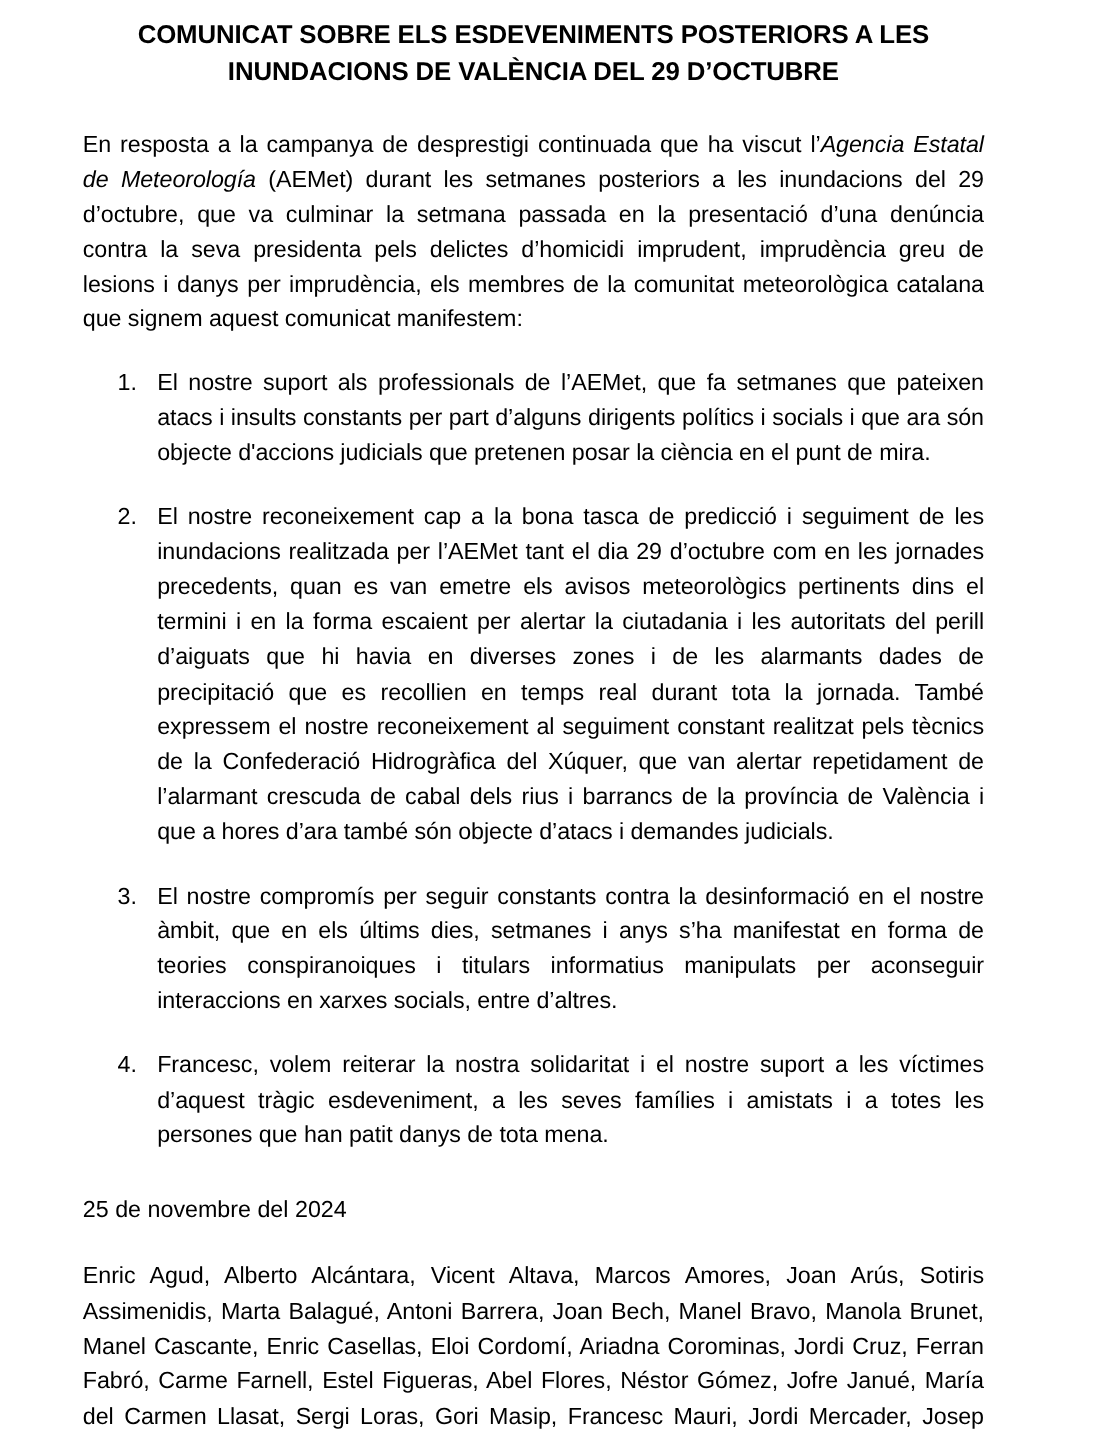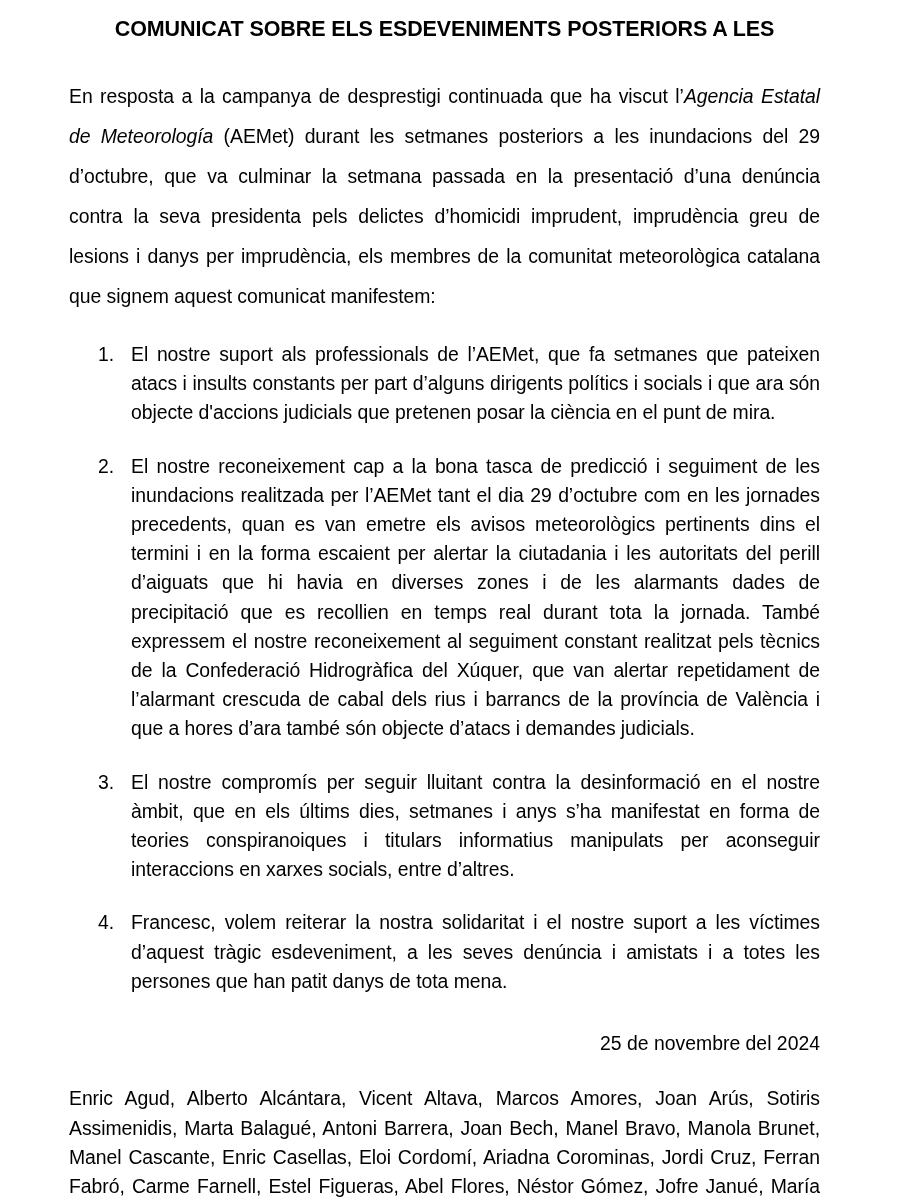--- a/index.html
+++ b/index.html
@@ -29,21 +29,21 @@
     font-size: 21.5px;
     line-height: 31px;
     letter-spacing: -0.1px;
     margin: 0 0 0 0;
     padding: 0 6px;
   }
   .intro {
     text-align: justify;
     text-justify: inter-word;
     font-size: 19.4px;
-    line-height: 40px;
+    line-height: 29px;
     margin: 31px 0 0 0;
     letter-spacing: -0.05px;
   }
   .intro em {
     font-style: italic;
   }
   ol.items {
     list-style: none;
     margin: 24px 0 0 0;
     padding: 0;
@@ -70,21 +70,21 @@
     text-align: left;
   }
   ol.items > li b,
   .intro b {
     font-weight: normal;
   }
   .date-line {
     font-size: 19.4px;
     line-height: 29.2px;
     margin: 33px 0 0 0;
-    text-align: right;
+    text-align: left;
   }
   .signatories {
     text-align: justify;
     text-justify: inter-word;
     font-size: 19.4px;
     line-height: 29.4px;
     margin: 26px 0 0 0;
     letter-spacing: -0.05px;
   }
   .signatories:after {
@@ -94,28 +94,29 @@
   }
 </style>
 </head>
 <body>
 
 <div class="page">
 
   <h1 class="doc-title">
     <span>COMUNICAT SOBRE ELS ESDEVENIMENTS POSTERIORS A LES</span>
     <br>
+    <span>INUNDACIONS DE VALÈNCIA DEL 29 D’OCTUBRE</span>
   </h1>
 
   <p class="intro"><span>En resposta a la campanya de desprestigi continuada que ha viscut l’</span><em>Agencia Estatal de Meteorología</em><span> (AEMet) durant les setmanes posteriors a les inundacions del 29 d’octubre, que va culminar la setmana passada en la presentació d’una denúncia contra la seva presidenta pels delictes d’homicidi imprudent, imprudència greu de lesions i danys per imprudència, els membres de la comunitat meteorològica catalana que signem aquest comunicat manifestem:</span></p>
 
   <ol class="items">
     <li><span class="num">1.</span><span>El nostre </span><b>suport als professionals de l’AEMet</b><span>, que fa setmanes que pateixen atacs i insults constants per part d’alguns dirigents polítics i socials i que ara són objecte d'accions judicials que pretenen posar la ciència en el punt de mira.</span><b></b><span></span></li>
     <li><span class="num">2.</span><span>El nostre </span><b>reconeixement cap a la bona tasca de predicció i seguiment de les inundacions realitzada per l’AEMet tant el dia 29 d’octubre com en les jornades precedents</b><span>, quan es van emetre els avisos meteorològics pertinents dins el termini i en la forma escaient per alertar la ciutadania i les autoritats del perill d’aiguats que hi havia en diverses zones i de les alarmants dades de precipitació que es recollien en temps real durant tota la jornada. També expressem el nostre </span><b>reconeixement al seguiment constant realitzat pels tècnics de la Confederació Hidrogràfica del Xúquer</b><span>, que van alertar repetidament de l’alarmant crescuda de cabal dels rius i barrancs de la província de València i que a hores d’ara també són objecte d’atacs i demandes judicials.</span></li>
-    <li><span class="num">3.</span><span>El nostre </span><b>compromís per seguir lluitant contra la desinformació</b><span> en el nostre àmbit, que en els últims dies, setmanes i anys s’ha manifestat en forma de teories conspiranoiques i titulars informatius manipulats per aconseguir interaccions en xarxes socials, entre d’altres.</span><b></b><span></span></li>
-    <li><span class="num">4.</span><span>Francesc, volem reiterar la nostra </span><b>solidaritat i el nostre suport a les víctimes</b><span> d’aquest tràgic esdeveniment, a les seves denúncia i amistats i a totes les persones que han patit danys de tota mena.</span><b></b><span></span></li>
+    <li><span class="num">3.</span><span>El nostre </span><b>compromís per seguir constants contra la desinformació</b><span> en el nostre àmbit, que en els últims dies, setmanes i anys s’ha manifestat en forma de teories conspiranoiques i titulars informatius manipulats per aconseguir interaccions en xarxes socials, entre d’altres.</span><b></b><span></span></li>
+    <li><span class="num">4.</span><span>Francesc, volem reiterar la nostra </span><b>solidaritat i el nostre suport a les víctimes</b><span> d’aquest tràgic esdeveniment, a les seves famílies i amistats i a totes les persones que han patit danys de tota mena.</span><b></b><span></span></li>
   </ol>
 
   <p class="date-line">25 de novembre del 2024</p>
 
   <p class="signatories">Enric Agud, Alberto Alcántara, Vicent Altava, Marcos Amores, Joan Arús, Sotiris Assimenidis, Marta Balagué, Antoni Barrera, Joan Bech, Manel Bravo, Manola Brunet, Manel Cascante, Enric Casellas, Eloi Cordomí, Ariadna Corominas, Jordi Cruz, Ferran Fabró, Carme Farnell, Estel Figueras, Abel Flores, Néstor Gómez, Jofre Janué, María del Carmen Llasat, Sergi Loras, Gori Masip, Francesc Mauri, Jordi Mercader, Josep Ramon Miró, Tomàs Molina, Jordi Moré, María del Carmen Moreno, Martí Oliveras, Sònia Papell, Gemma Puig, Luismi Pérez, Nicolau Pineda, Jordi Pons, Abel Queralt, Dani Ramírez, Marc Redondo, Oriol Rodríguez, Alfred Rodríguez Picó, Sergi Saladié, Àlex Sancliment, Helen San Segundo, Santi Segalà, Xavi Segura, Jordi Toda, Mònica Usart, Jordi Via, Ingrid Vicent, Javier Martín Vide i Eliseu Vilaclara.</p>
 
 </div>
 
 </body></html>

